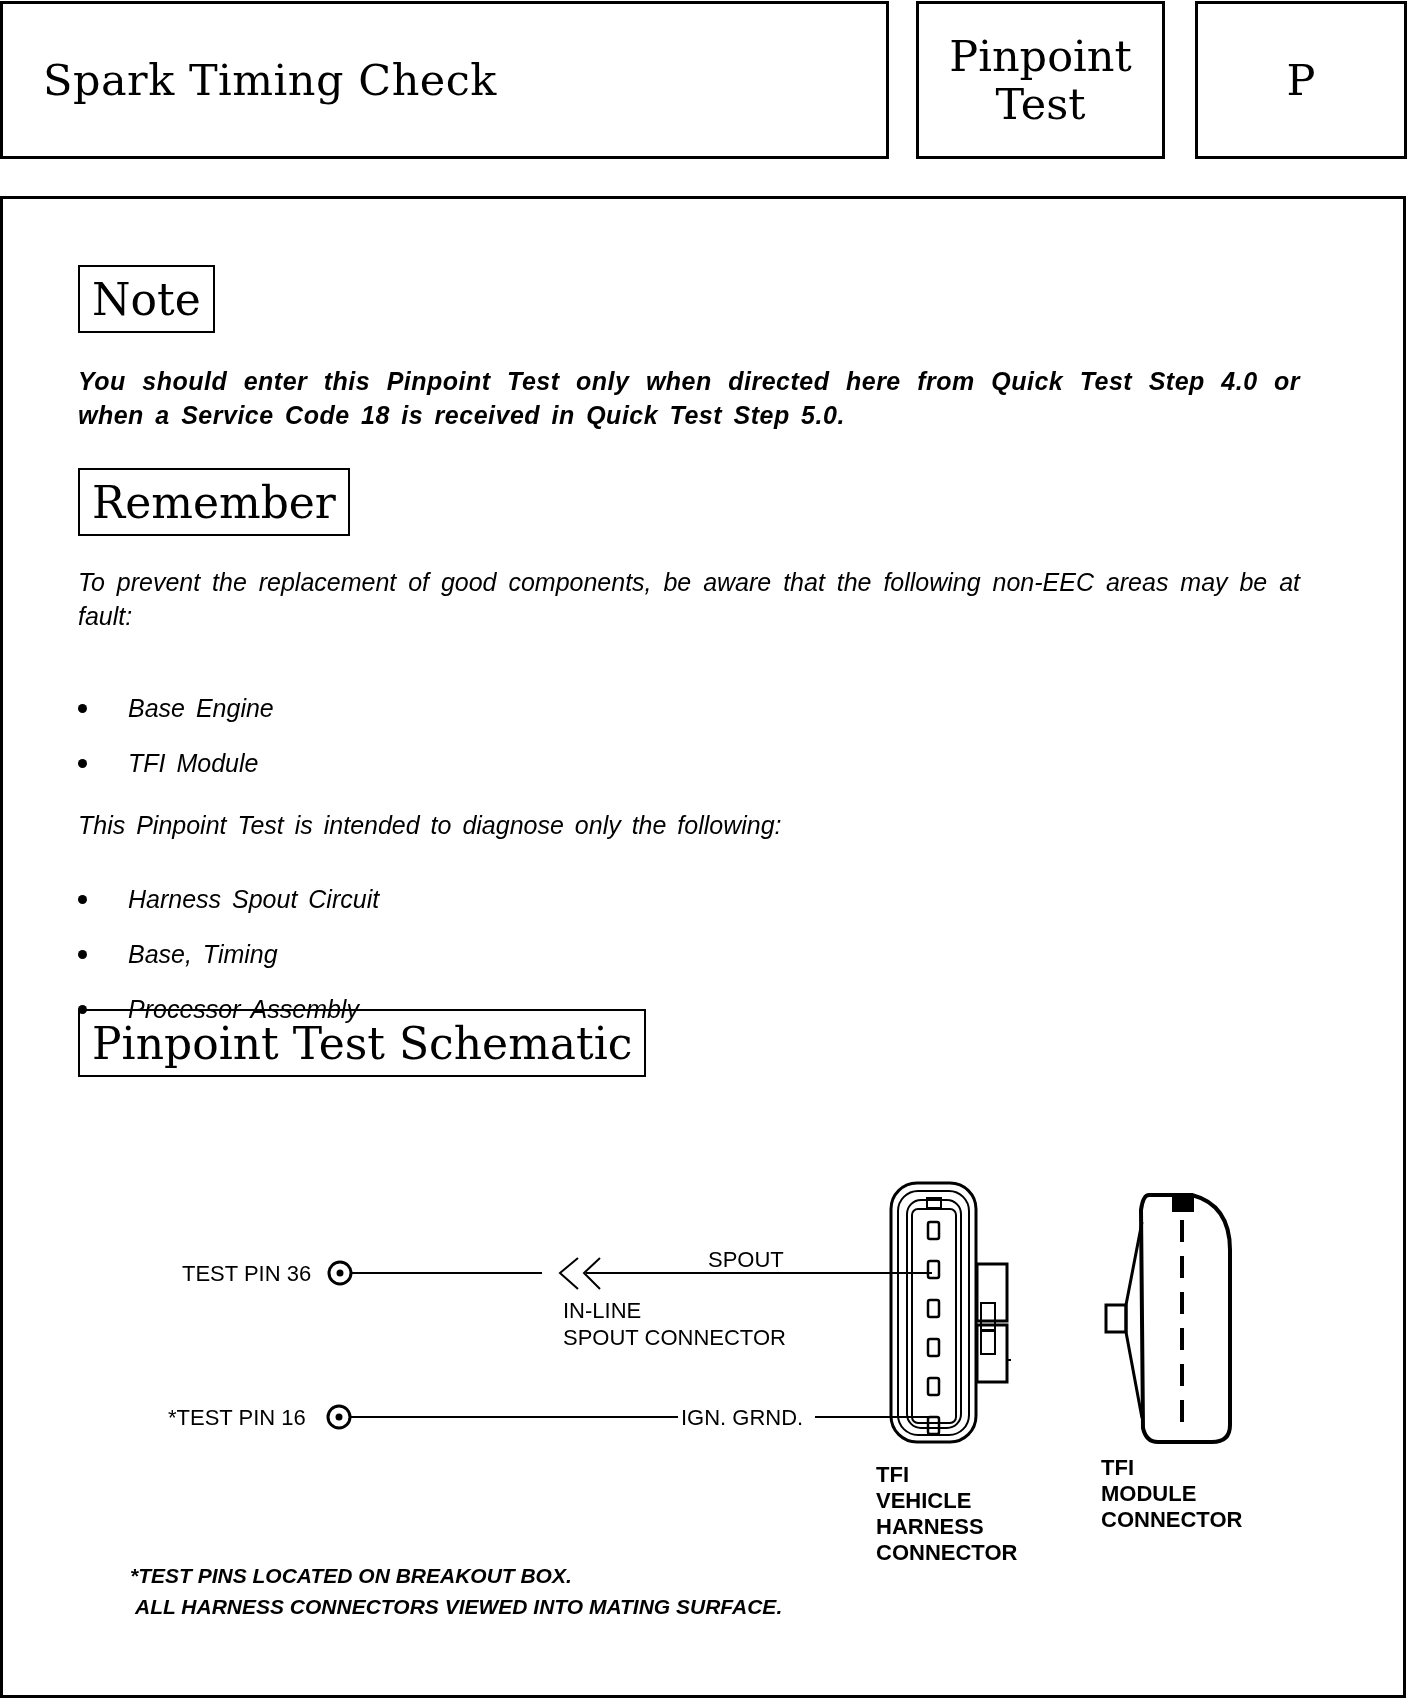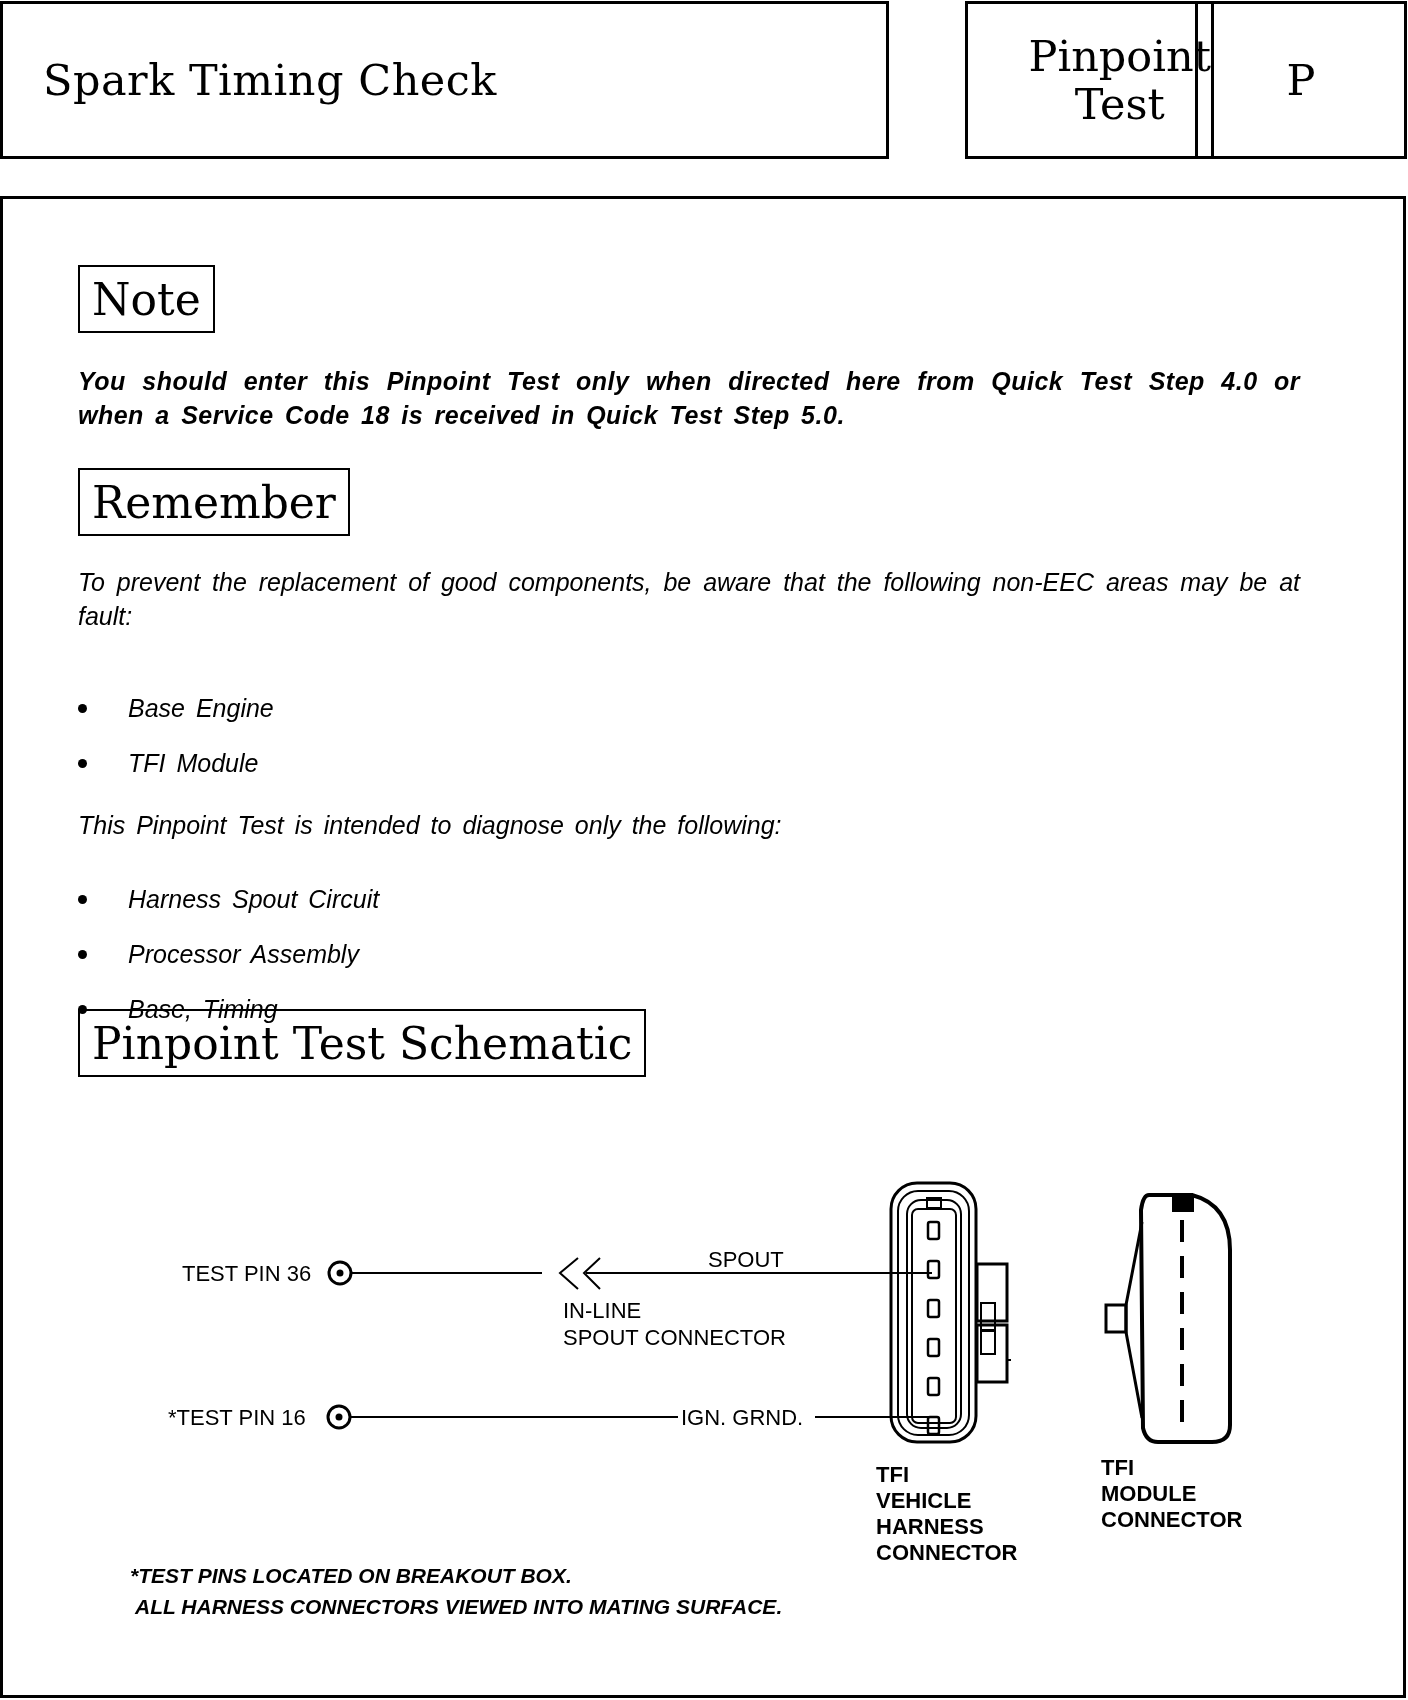--- a/index.html
+++ b/index.html
@@ -3,21 +3,21 @@
 <meta charset="utf-8">
 <style>
   html, body { margin: 0; padding: 0; background: #ffffff; }
   body { width: 1408px; height: 1700px; position: relative; overflow: hidden; color: #000; }
   .serif { font-family: "DejaVu Serif", "Liberation Serif", serif; font-weight: normal; }
   .sans { font-family: "Liberation Sans", "DejaVu Sans", sans-serif; font-style: italic; }
 
   .hbox { position: absolute; border: 3px solid #000; box-sizing: border-box; display: flex; align-items: center; }
   #title-box { left: 0; top: 1px; width: 889px; height: 158px; padding-left: 40px; }
   #title-box span { font-size: 43px; letter-spacing: 0.5px; }
-  #section-box { left: 965px; top: 1px; width: 249px; height: 158px; justify-content: flex-end; text-align: center; }
+  #section-box { left: 916px; top: 1px; width: 249px; height: 158px; justify-content: center; text-align: center; }
   #section-box span { font-size: 43px; line-height: 48px; }
   #code-box { left: 1195px; top: 1px; width: 212px; height: 158px; justify-content: center; }
   #code-box span { font-size: 43px; }
 
   #main-panel { position: absolute; left: 0; top: 196px; width: 1406px; height: 1502px; border: 3px solid #000; box-sizing: border-box; }
 
   .heading-box { position: absolute; border: 2px solid #000; padding: 12px 12px; box-sizing: border-box; height: 68px; display: flex; align-items: center; }
   .heading-box span { font-size: 44px; }
   #note-heading { left: 78px; top: 265px; }
   #remember-heading { left: 78px; top: 468px; }
@@ -67,22 +67,22 @@
   <span class="serif">Remember</span>
 </div>
 <div id="remember-text" class="para sans">To prevent the replacement of good components, be aware that the following non-EEC areas may be at fault:</div>
 <ul id="faults-list" class="bullet-list sans">
   <li><span class="dot"></span><span>Base Engine</span></li>
   <li><span class="dot"></span><span>TFI Module</span></li>
 </ul>
 <div id="intended-text" class="para sans">This Pinpoint Test is intended to diagnose only the following:</div>
 <ul id="diagnose-list" class="bullet-list sans">
   <li><span class="dot"></span><span>Harness Spout Circuit</span></li>
+  <li><span class="dot"></span><span>Base, Timing</span></li>
   <li><span class="dot"></span><span>Processor Assembly</span></li>
-  <li><span class="dot"></span><span>Base, Timing</span></li>
 </ul>
 
 <div id="schematic-heading" class="heading-box">
   <span class="serif">Pinpoint Test Schematic</span>
 </div>
 
 <svg id="schematic" viewBox="0 0 1408 470" xmlns="http://www.w3.org/2000/svg">
 
   <text class="lbl" x="182" y="121">TEST PIN 36</text>
   <g>

